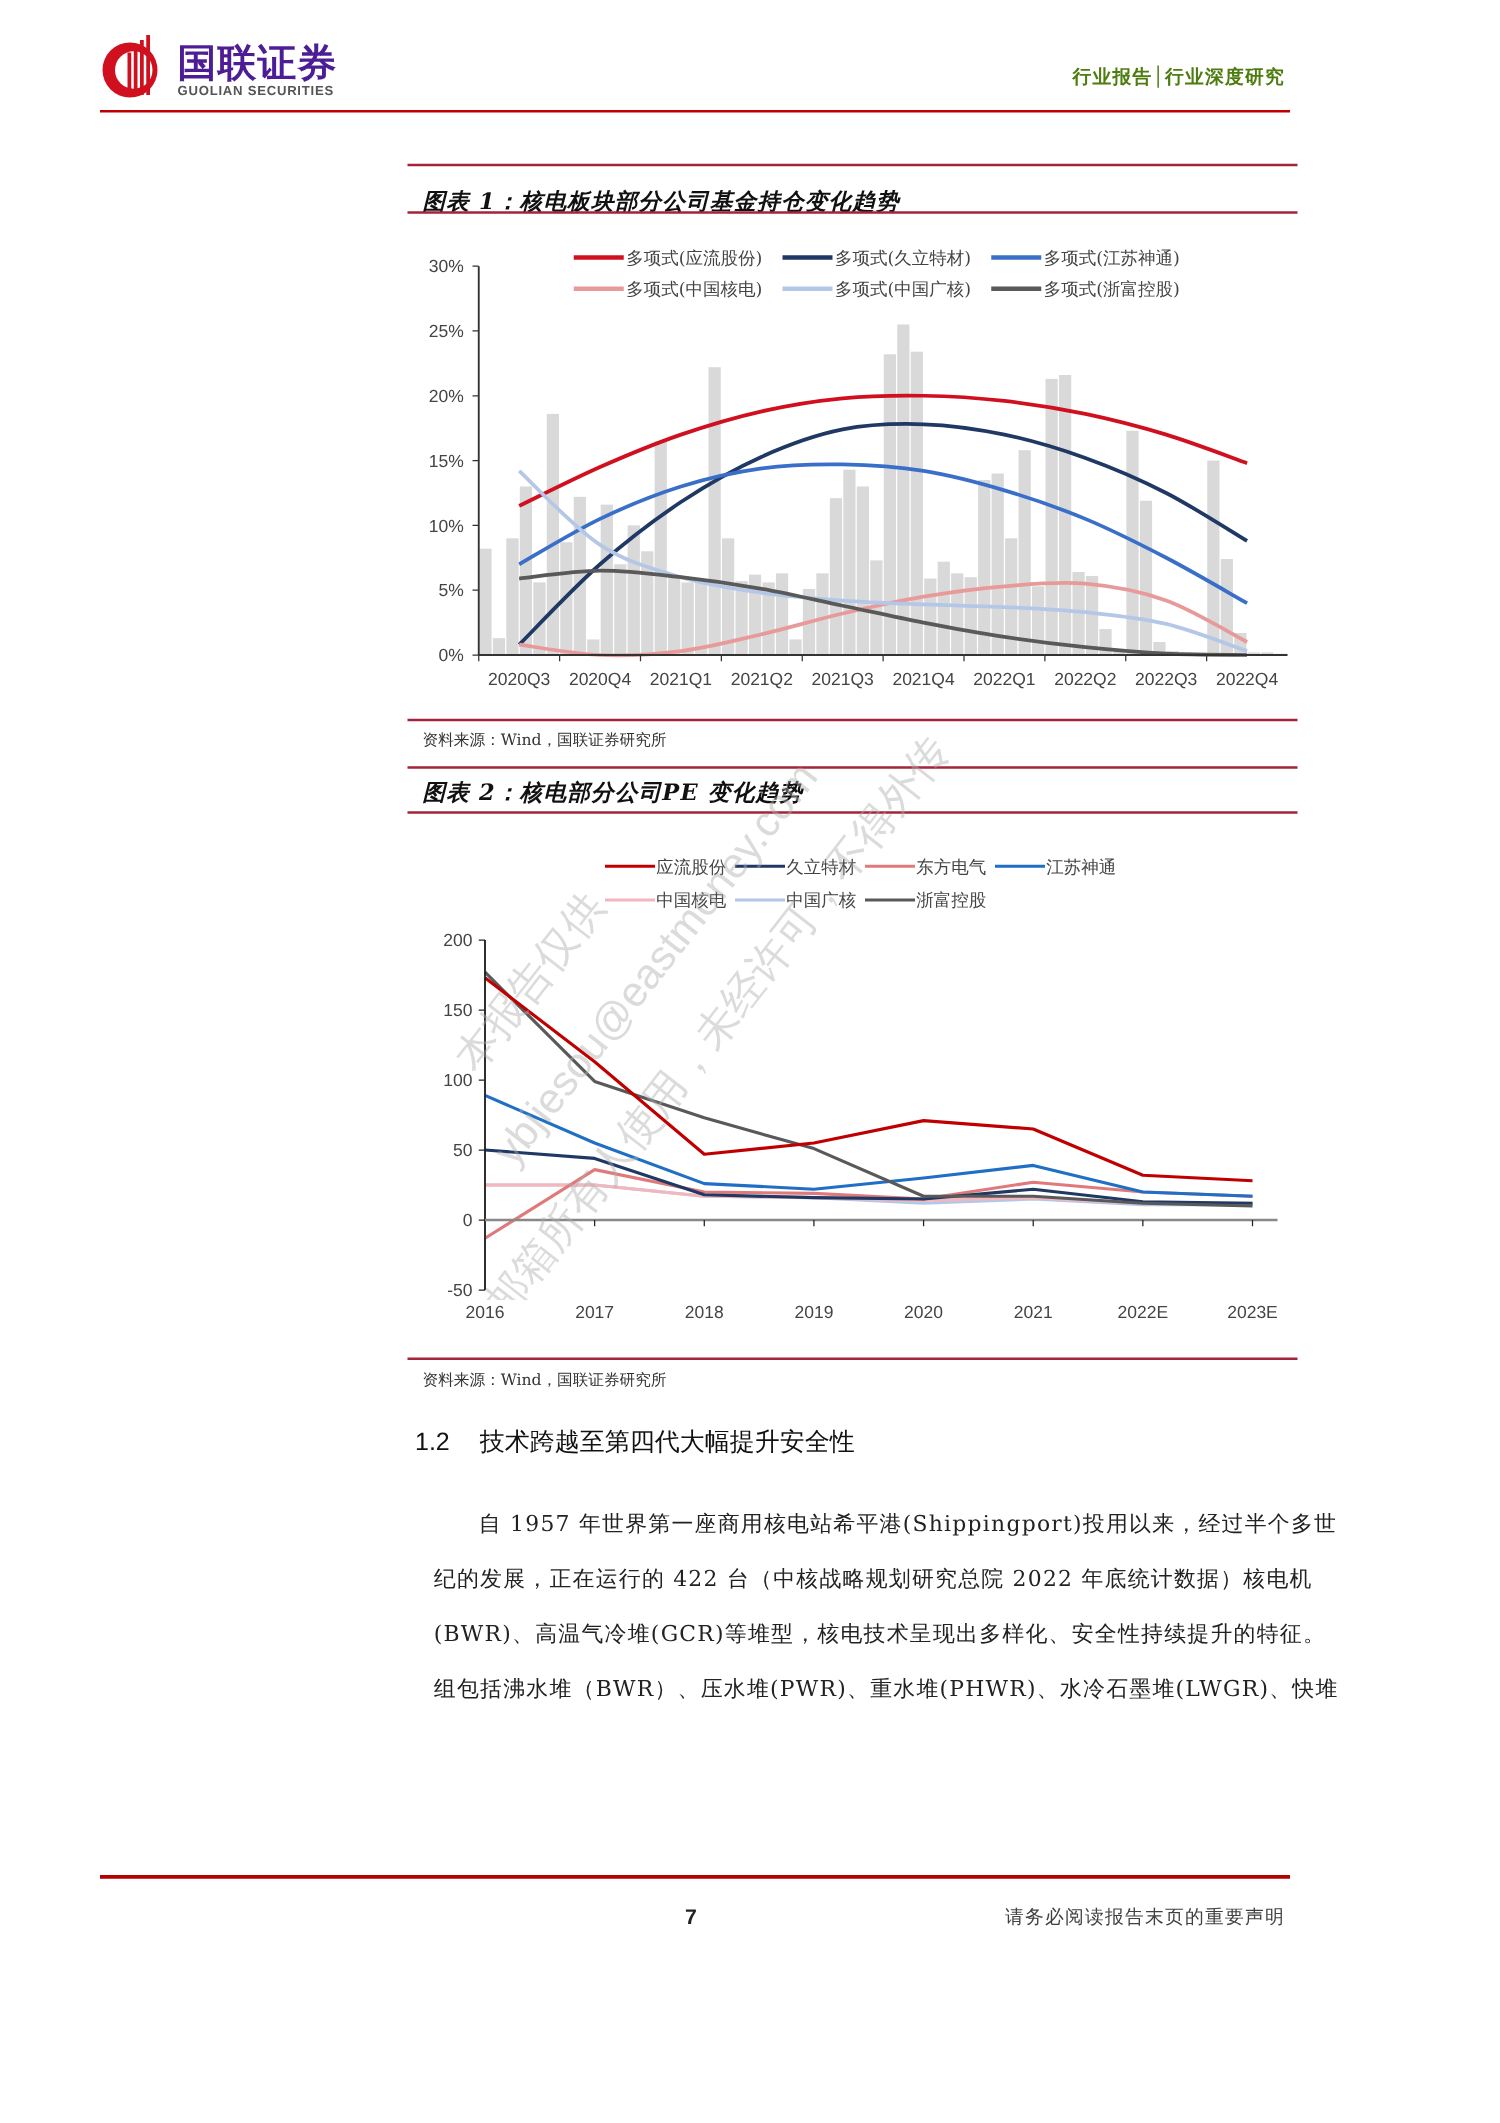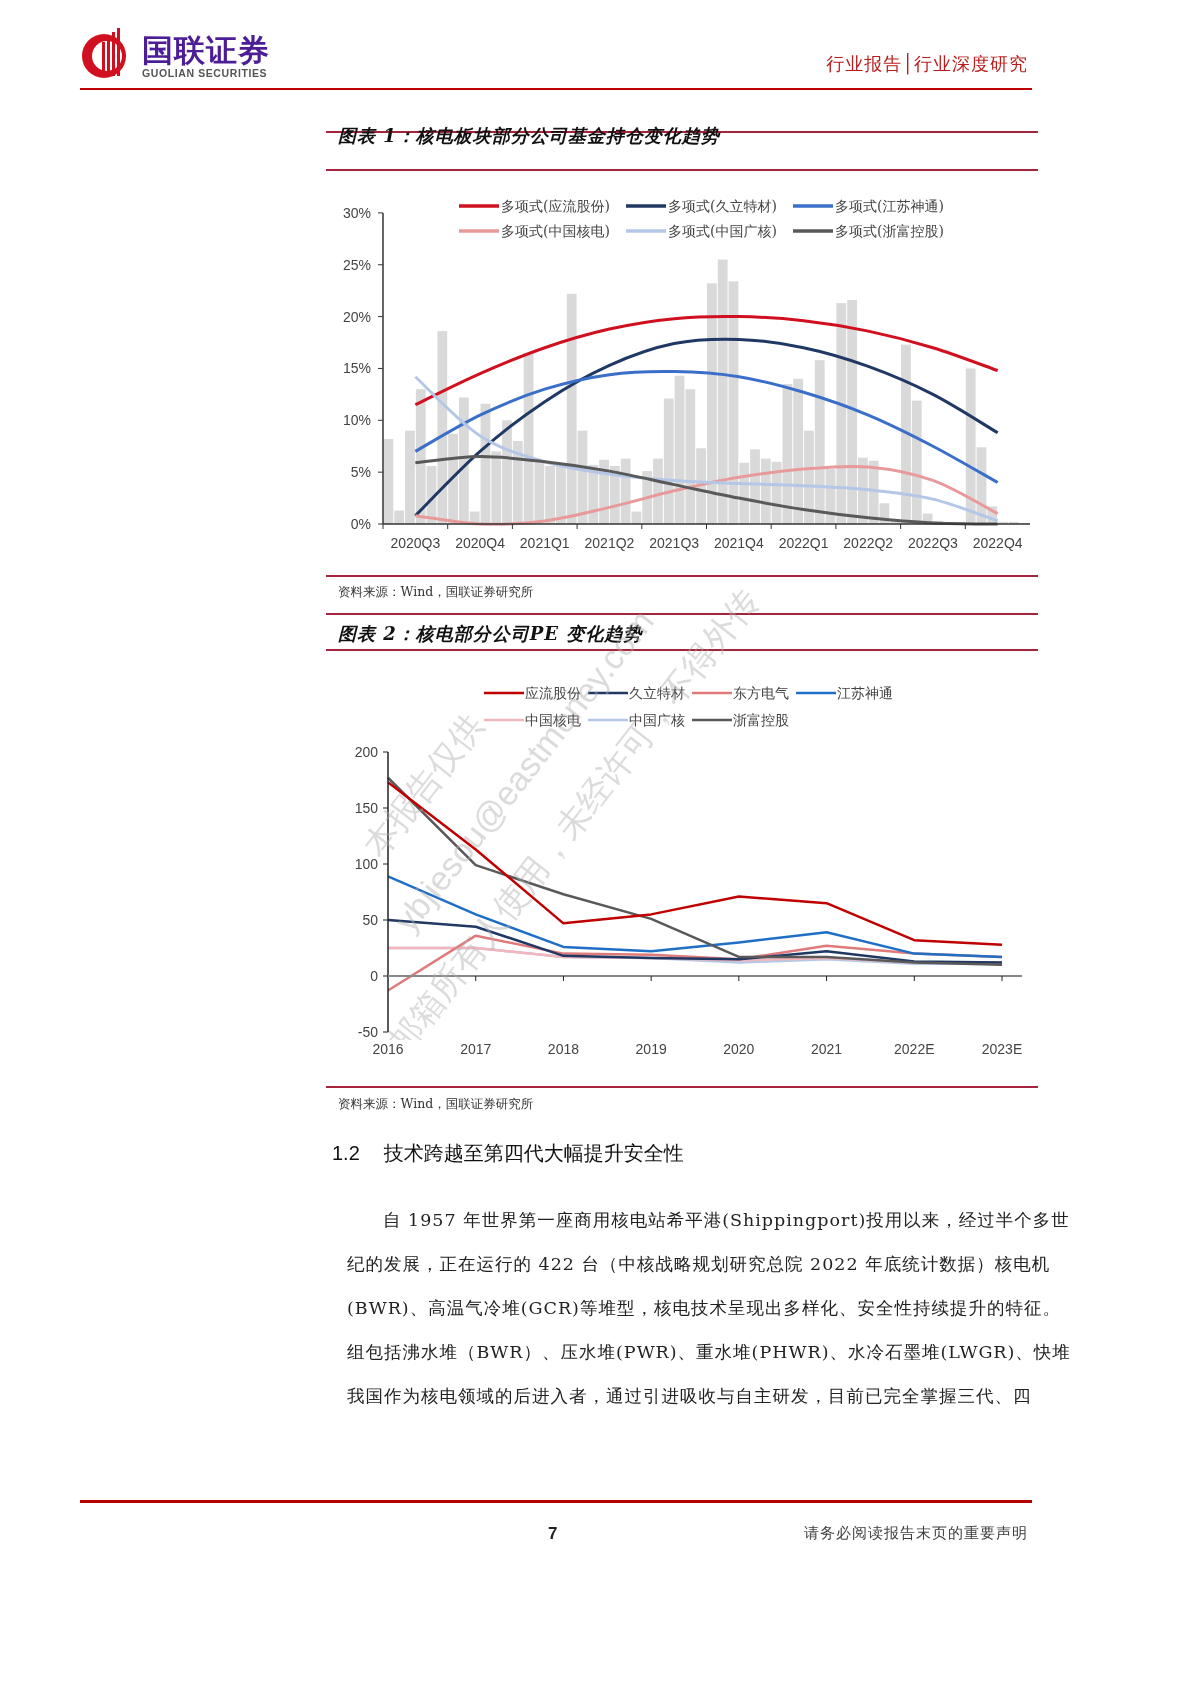--- a/index.html
+++ b/index.html
@@ -1,21 +1,21 @@
 <!DOCTYPE html>
 <html><head>
 <meta charset="utf-8">
 <style>
   html,body{margin:0;padding:0;background:#fff;}
   body{width:1200px;height:1698px;position:relative;overflow:hidden;font-family:"DejaVu Serif","Liberation Serif",serif;color:#222;}
   .abs{position:absolute;}
   .logo-mark{left:80px;top:28px;width:52px;height:52px;}
   .logo-cn{left:142px;top:30px;font-family:"DejaVu Sans","Liberation Sans",sans-serif;font-size:31px;font-weight:bold;color:#4c1d95;letter-spacing:1px;}
   .logo-en{left:142px;top:67px;font-family:"Liberation Sans",sans-serif;font-size:10.5px;font-weight:bold;color:#555;letter-spacing:0.6px;}
-  .hdr-right{right:172px;top:52px;font-size:18px;font-weight:normal;color:#b91c1c;letter-spacing:1px;}
+  .hdr-right{right:172px;top:52px;font-size:15px;font-weight:bold;color:#4d7c0f;letter-spacing:1px;}
   .hdr-line{left:80px;top:88px;width:952px;height:2px;background:#c00000;}
   .rule{left:326px;width:712px;height:2px;background:#a3243b;}
   .fig-title{left:338px;font-size:18px;font-weight:bold;font-style:italic;color:#111;letter-spacing:1px;}
   .source{left:338px;font-size:12.5px;color:#333;}
   svg text{font-family:"Liberation Sans",sans-serif;}
   .legend-text{font-family:"DejaVu Serif",serif;}
   .sec-title{left:332px;top:1140px;font-size:20px;font-weight:normal;color:#111;}
   .sec-title .num{font-family:"Liberation Sans",sans-serif;margin-right:24px;}
   .para{left:315px;top:1198px;width:720px;font-size:17.5px;line-height:44px;color:#222;letter-spacing:1px;text-align:justify;margin-left:32px;}
   .para .ln{display:block;white-space:nowrap;}
@@ -37,21 +37,21 @@
     <rect x="32" y="4" width="3" height="44" fill="#d0101e"></rect>
     <rect x="37" y="0" width="3" height="48" fill="#d0101e"></rect>
   </svg>
 </div>
 <div class="abs logo-cn">国联证券</div>
 <div class="abs logo-en">GUOLIAN SECURITIES</div>
 <div class="abs hdr-right">行业报告│行业深度研究</div>
 <div class="abs hdr-line"></div>
 
 <div class="abs rule" style="top:131px"></div>
-<div class="abs fig-title" style="top:124px">图表 1：核电板块部分公司基金持仓变化趋势</div>
+<div class="abs fig-title" style="top:149px">图表 1：核电板块部分公司基金持仓变化趋势</div>
 <div class="abs rule" style="top:169px"></div>
 
 <svg class="abs" style="left:326px;top:180px" width="714" height="390">
   <g id="c1-bars">
       <rect x="57.5" y="258.966" width="9.783333333333333" height="85.03399999999999" fill="#d9d9d9"></rect>
       <rect x="68.28333333333333" y="330.519" width="9.783333333333333" height="13.481" fill="#d9d9d9"></rect>
       <rect x="79.06666666666666" y="250.67000000000002" width="9.783333333333333" height="93.33" fill="#d9d9d9"></rect>
       <rect x="89.85" y="209.19" width="9.783333333333333" height="134.81" fill="#d9d9d9"></rect>
       <rect x="100.63333333333333" y="285.928" width="9.783333333333333" height="58.07199999999999" fill="#d9d9d9"></rect>
       <rect x="111.41666666666666" y="151.118" width="9.783333333333333" height="192.882" fill="#d9d9d9"></rect>
@@ -251,18 +251,17 @@
 
 <div class="abs sec-title">
   <span class="num">1.2</span><span>技术跨越至第四代大幅提升安全性</span>
 </div>
 
 <div class="abs para">
   <span class="ln first">自 1957 年世界第一座商用核电站希平港(Shippingport)投用以来，经过半个多世</span>
   <span class="ln">纪的发展，正在运行的 422 台（中核战略规划研究总院 2022 年底统计数据）核电机</span>
   <span class="ln">(BWR)、高温气冷堆(GCR)等堆型，核电技术呈现出多样化、安全性持续提升的特征。</span>
   <span class="ln">组包括沸水堆（BWR）、压水堆(PWR)、重水堆(PHWR)、水冷石墨堆(LWGR)、快堆</span>
-  <span class="ln">我国作为核电领域的后进入者，通过引进吸收与自主研发，目前已完全掌握三代、四</span>
 </div>
 
 <div class="abs foot-line"></div>
 <div class="abs page-num">7</div>
 <div class="abs foot-right">请务必阅读报告末页的重要声明</div>
 
 </body></html>

